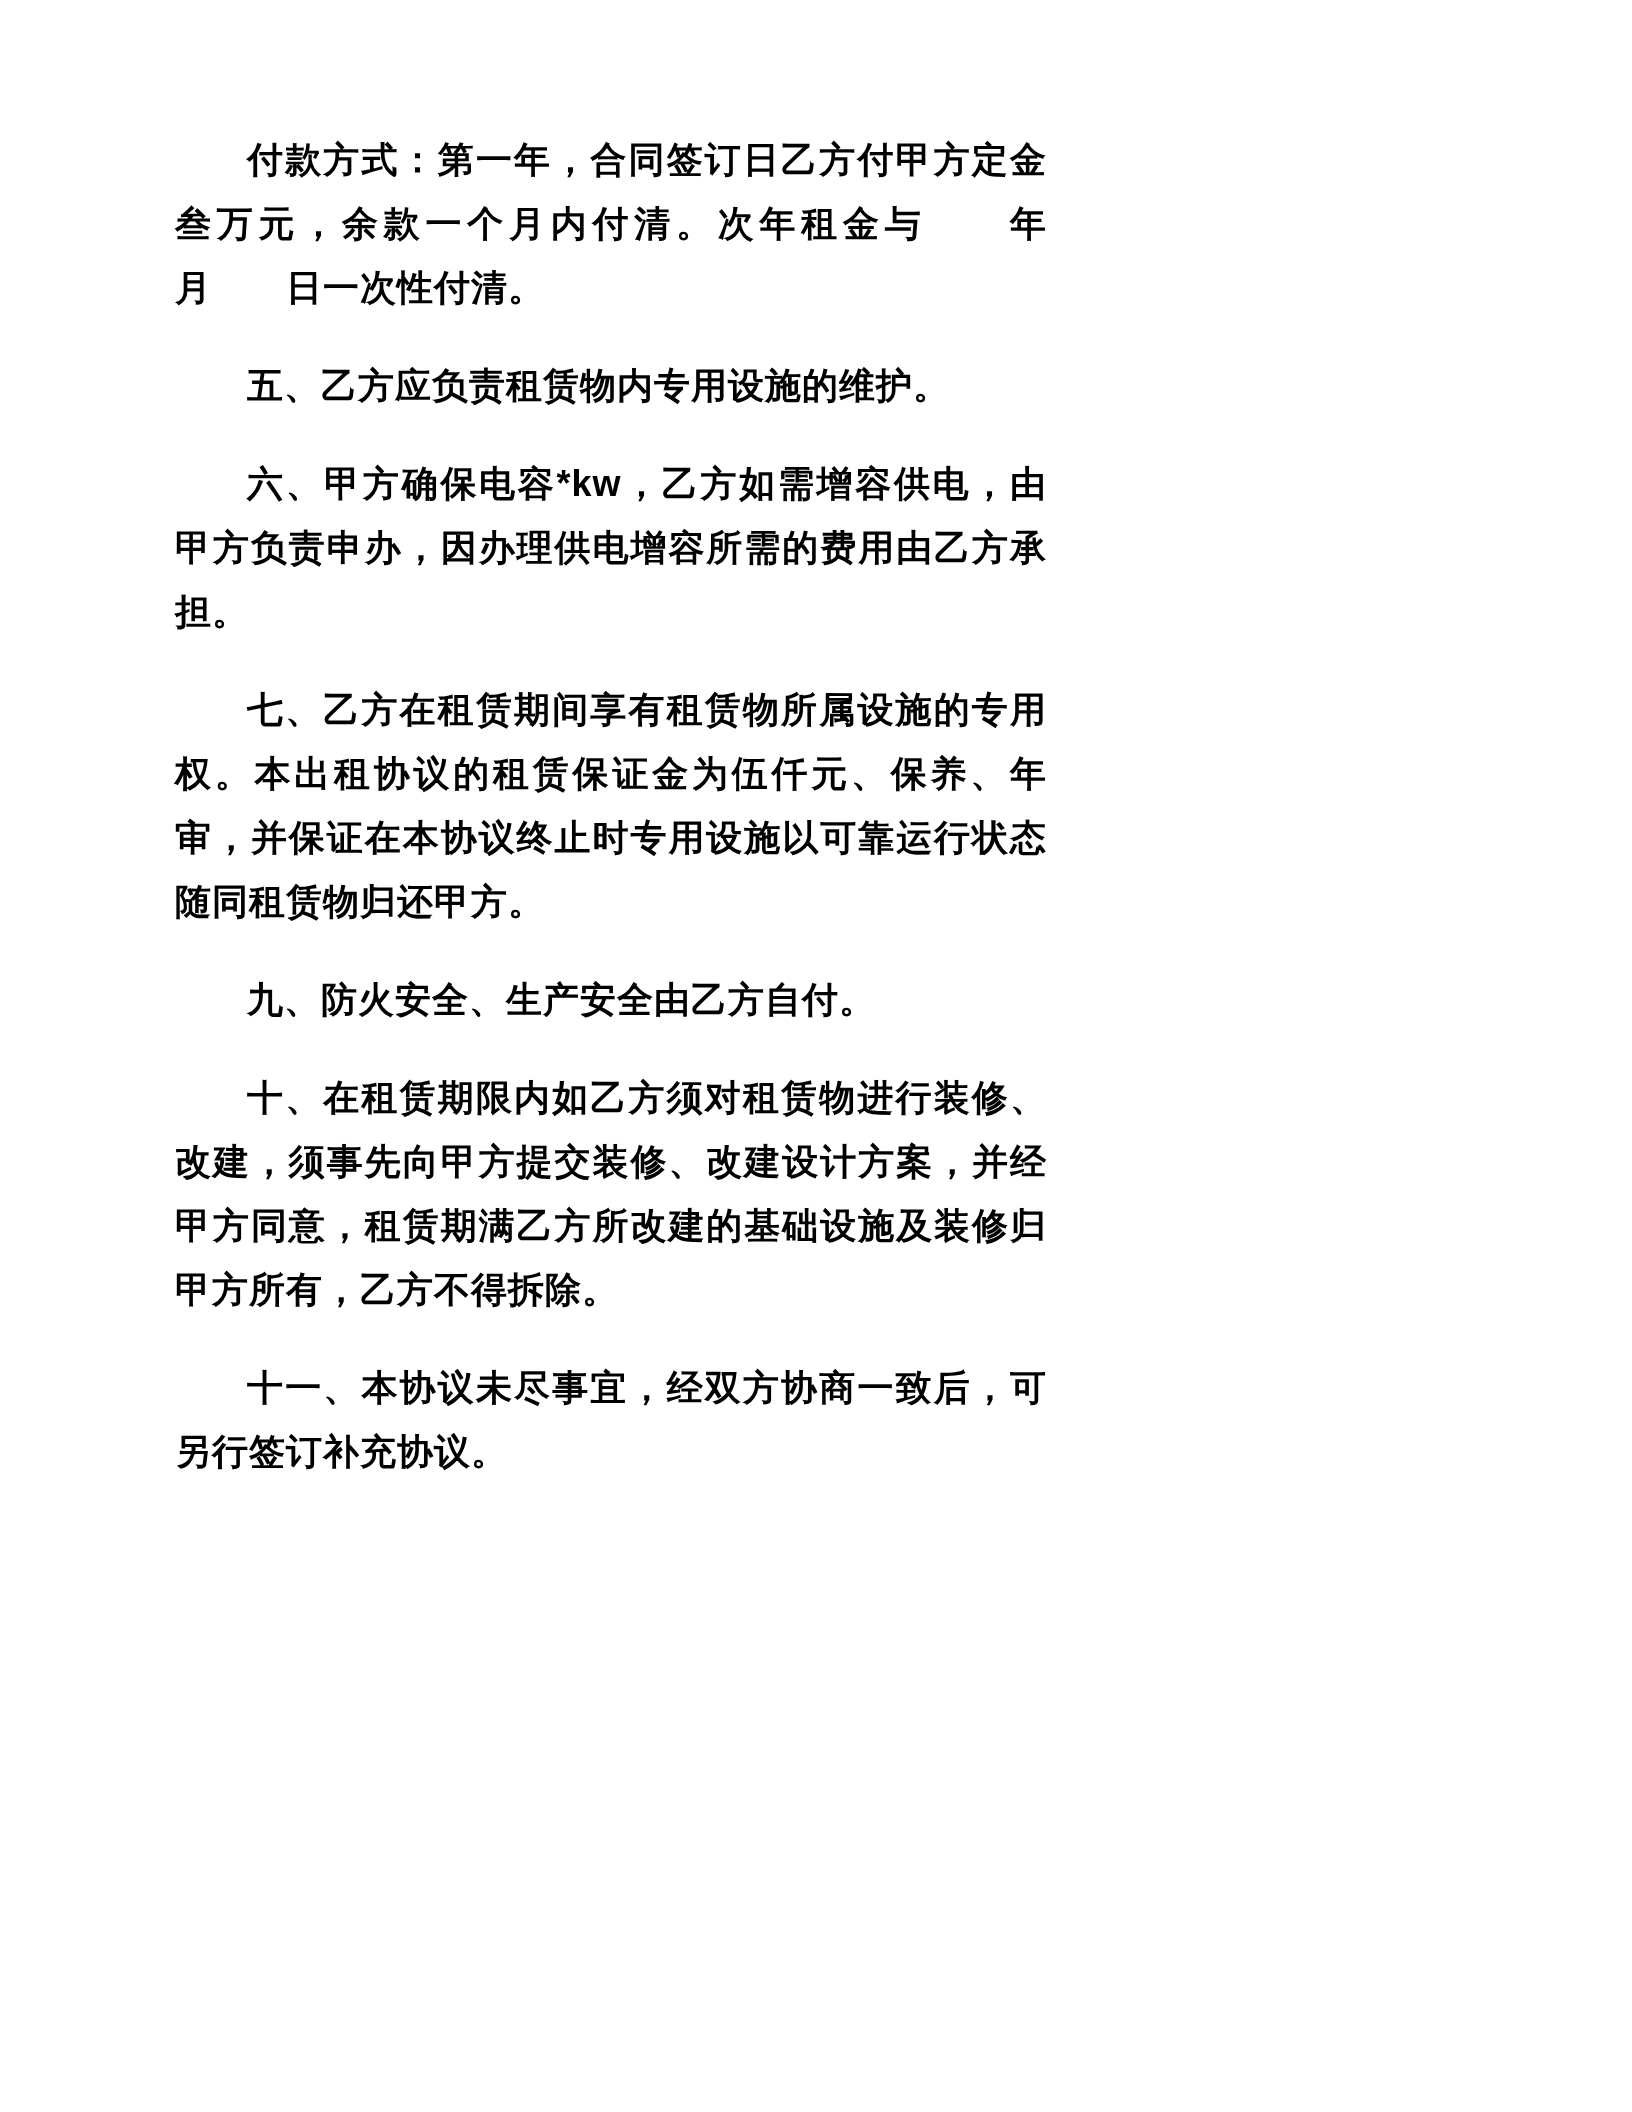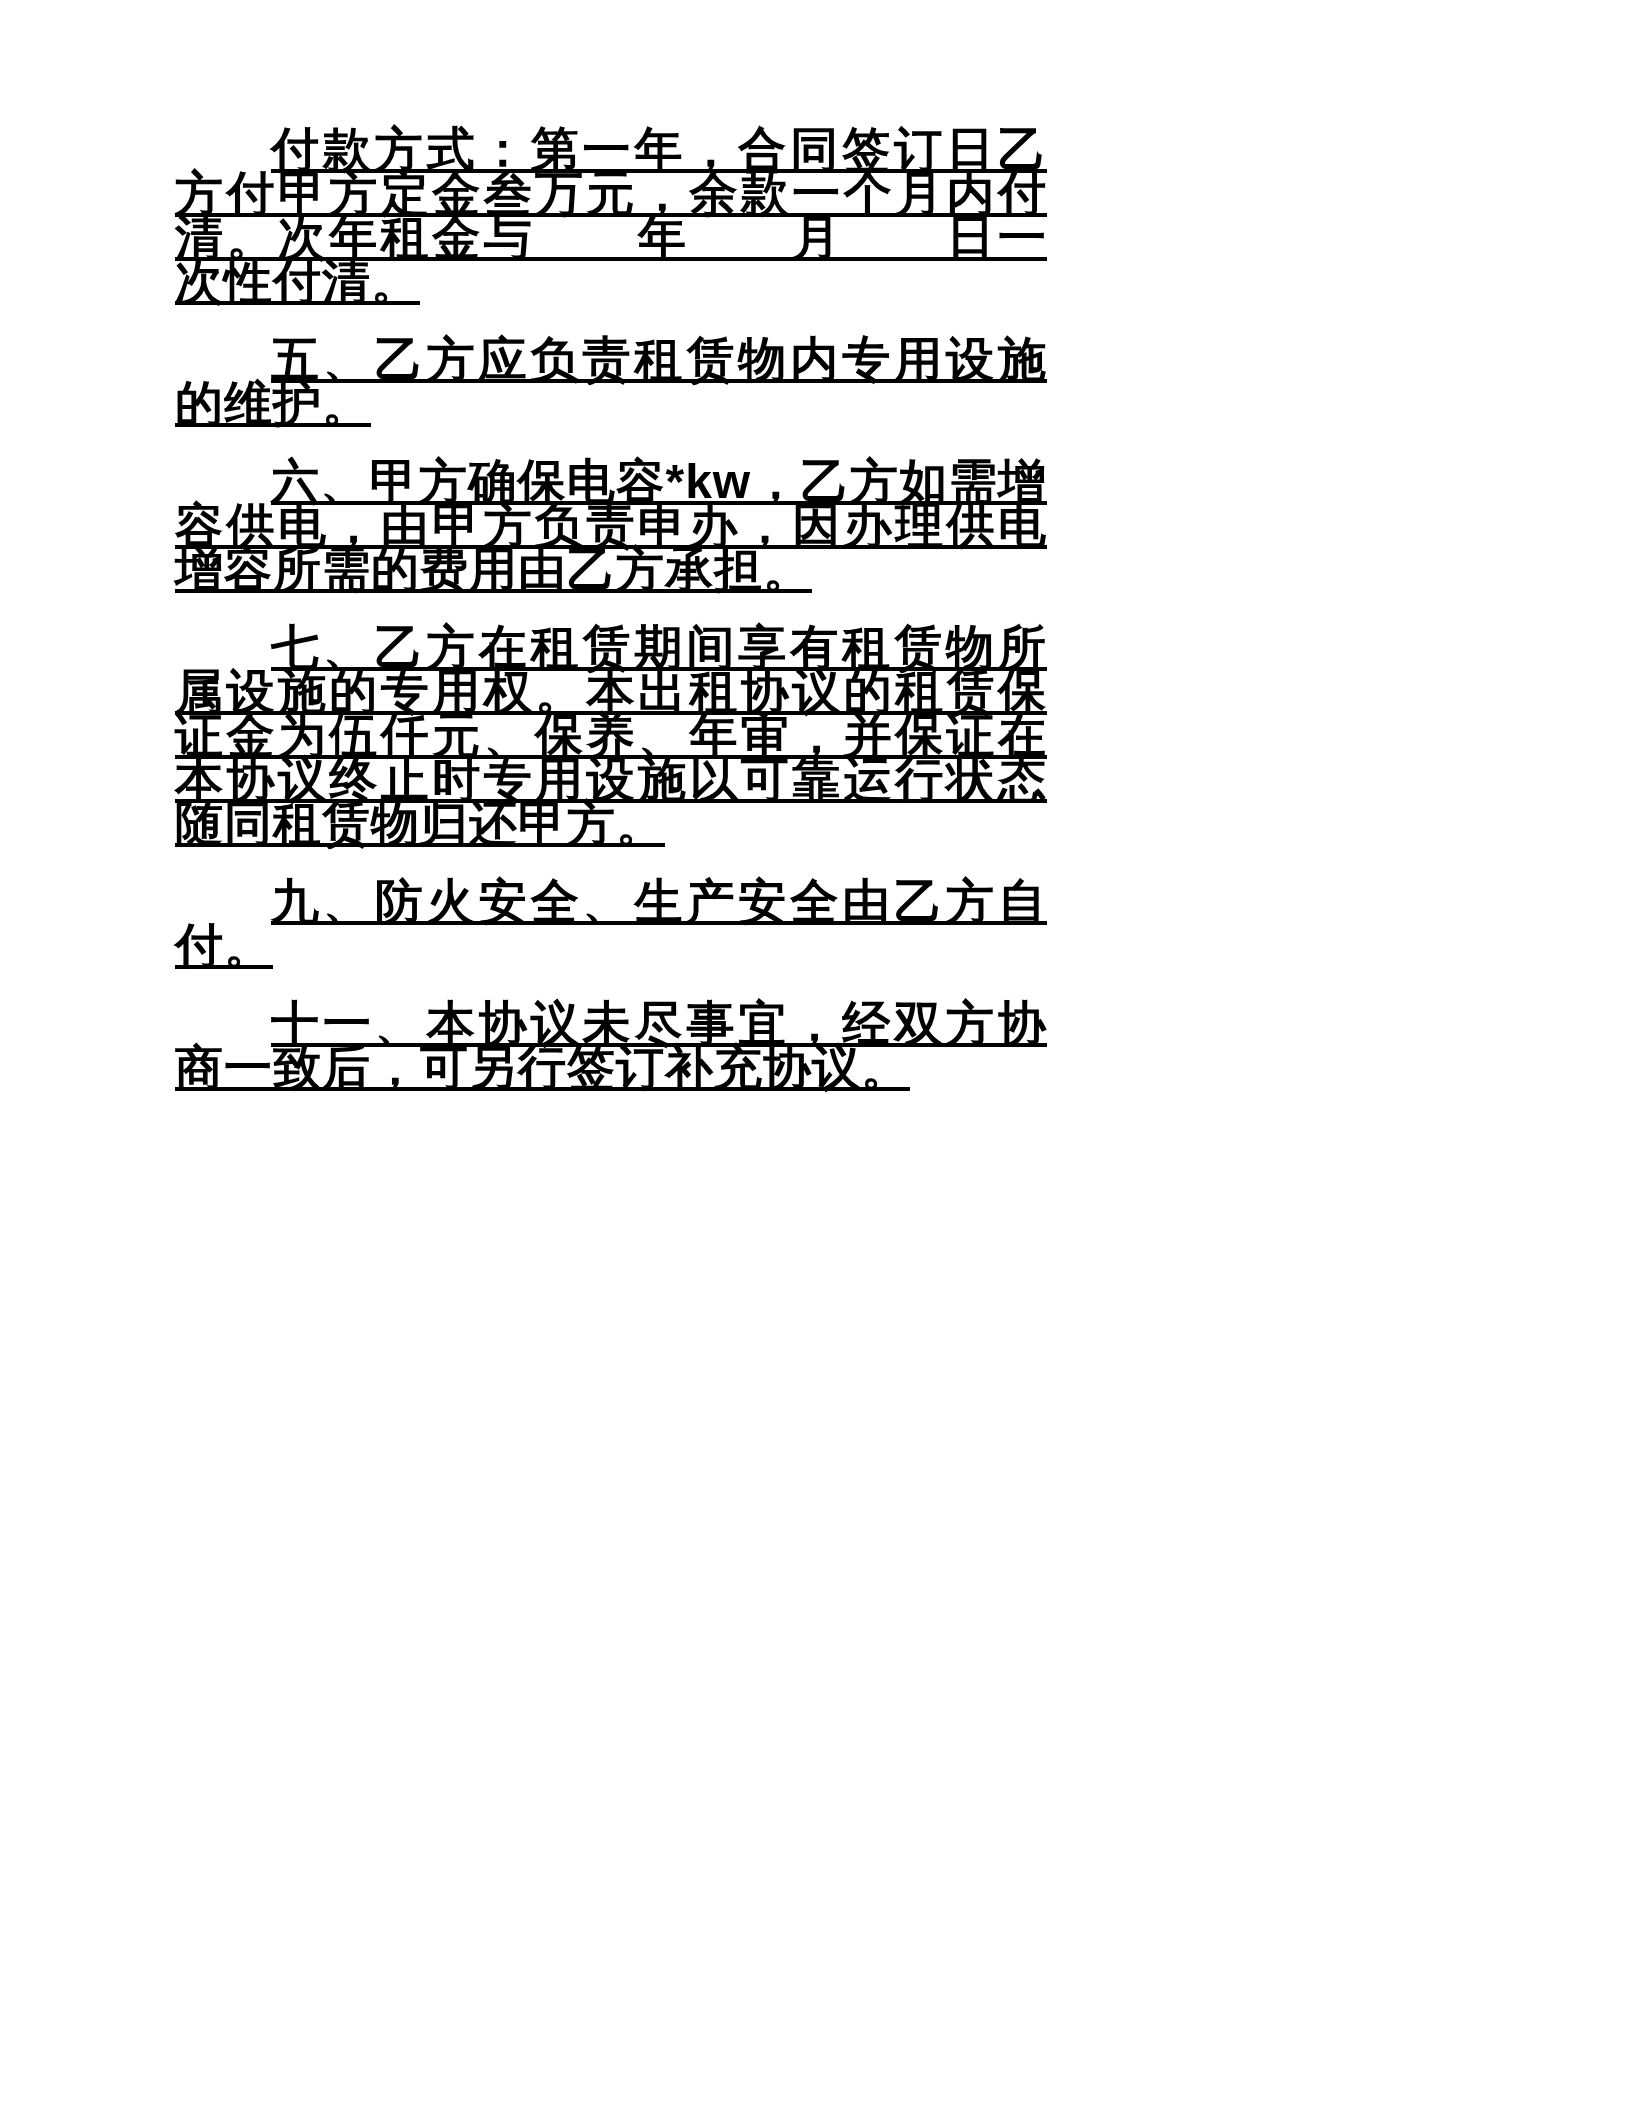--- a/index.html
+++ b/index.html
@@ -23,37 +23,37 @@
 
   .content {
     position: absolute;
     top: 128px;
     left: 175px;
     width: 872px;
     color: #000000;
   }
 
   .content p {
-    font-size: 48px;
+    font-size: 36px;
     font-weight: 700;
-    line-height: 44px;
+    line-height: 64px;
     text-align: justify;
     text-indent: 2em;
     margin-bottom: 34px;
     letter-spacing: 1px;
     word-break: break-all;
-    text-decoration: underline;
   }
 </style>
 </head>
 <body>
 
 <div class="page">
   <div class="content">
     <p>付款方式：第一年，合同签订日乙方付甲方定金叁万元，余款一个月内付清。次年租金与　　年　　月　　日一次性付清。</p>
     <p>五、乙方应负责租赁物内专用设施的维护。</p>
     <p>六、甲方确保电容*kw，乙方如需增容供电，由甲方负责申办，因办理供电增容所需的费用由乙方承担。</p>
     <p>七、乙方在租赁期间享有租赁物所属设施的专用权。本出租协议的租赁保证金为伍仟元、保养、年审，并保证在本协议终止时专用设施以可靠运行状态随同租赁物归还甲方。</p>
     <p>九、防火安全、生产安全由乙方自付。</p>
+    <p>十、在租赁期限内如乙方须对租赁物进行装修、改建，须事先向甲方提交装修、改建设计方案，并经甲方同意，租赁期满乙方所改建的基础设施及装修归甲方所有，乙方不得拆除。</p>
     <p>十一、本协议未尽事宜，经双方协商一致后，可另行签订补充协议。</p>
 
   </div>
 </div>
 
 </body></html>

